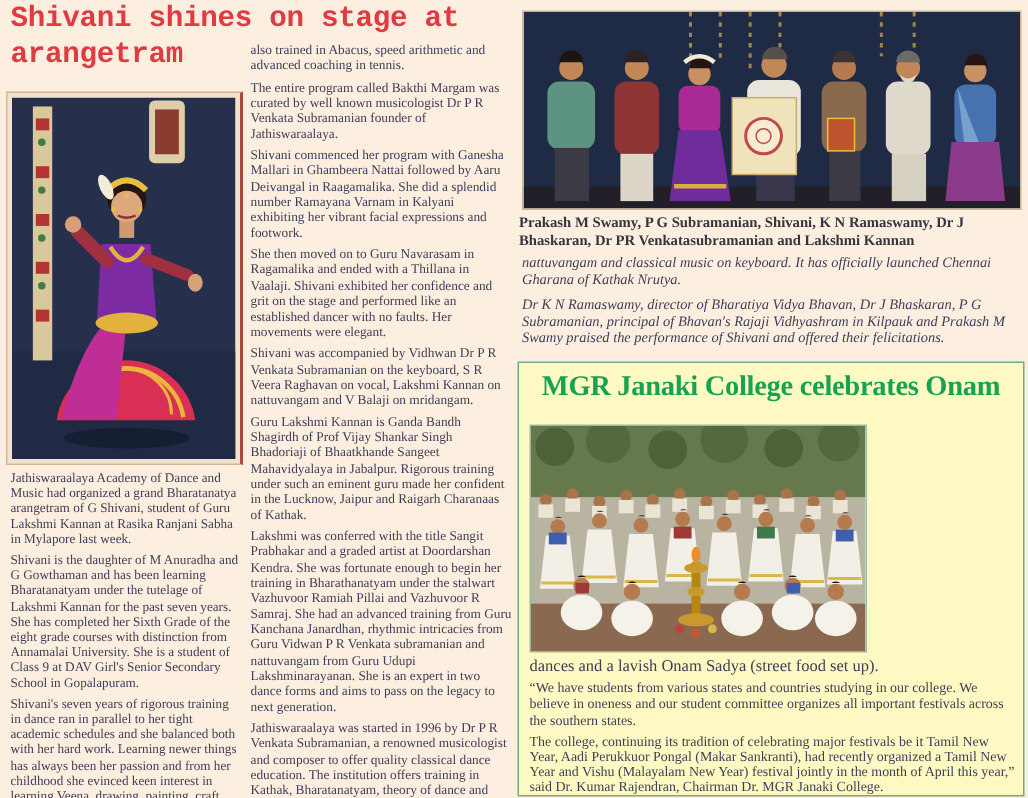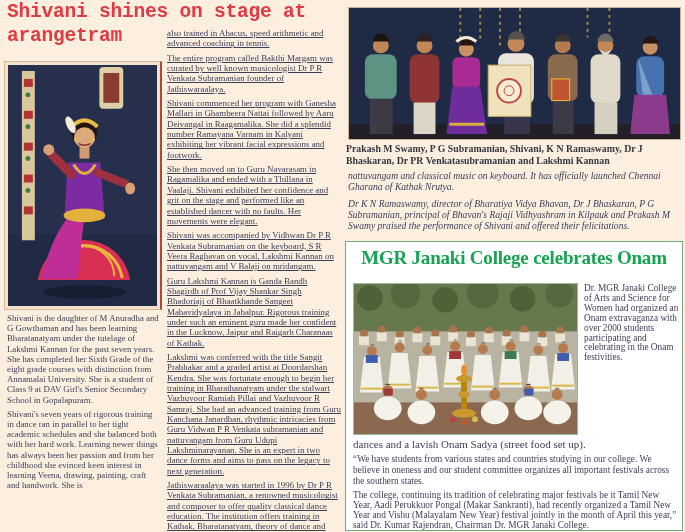--- a/index.html
+++ b/index.html
@@ -25,21 +25,21 @@
   }
   .dancer-photo svg { width:100%; height:100%; display:block; }
 
   .col p { margin-bottom:4px; }
   .left-col {
     position:absolute; left:7px; top:313px; width:154px; height:219px;
     font-size:8.8px; line-height:10.2px; overflow:hidden;
   }
   .mid-col {
     position:absolute; left:167px; top:28px; width:174px; height:504px;
-    font-size:8.9px; line-height:10.35px; overflow:hidden;text-decoration:underline;
+    font-size:8.9px; line-height:10.35px; overflow:hidden;
   }
 
   .group-photo {
     position:absolute; left:348px; top:7px; width:333px; height:133px;
     border:1px solid #c9b49a;
   }
   .group-photo svg { width:100%; height:100%; display:block; }
 
   .photo-caption {
     position:absolute; left:346px; top:143px; width:336px;
@@ -48,21 +48,21 @@
   }
 
   .right-col {
     position:absolute; left:348px; top:170px; width:334px; height:70px;
     font-size:9.6px; line-height:11.3px; overflow:hidden;font-style:italic;
   }
   .right-col p { margin-bottom:5px; }
 
   .mgr-box {
     position:absolute; left:345px; top:241px; width:338px; height:290px;
-    background:#ffffff; border:1px solid #73ab81;
+    background:#fef9c3; border:1px solid #73ab81;
   }
   .mgr-headline {
     position:absolute; left:0; top:5px; width:100%;
     text-align:center; font-size:19px; font-weight:bold; letter-spacing:-0.2px;
     color:#17a351;
   }
   .onam-photo {
     position:absolute; left:7px; top:41px; width:225px; height:152px;
     border:1px solid #9ab99f;
   }
@@ -132,20 +132,21 @@
       <path d="M64,62 Q77,49 90,62" fill="none" stroke="#e8bd44" stroke-width="4"></path>
       <ellipse cx="63" cy="60" rx="4" ry="9" fill="#f2ecd9" transform="rotate(-25 63 60)"></ellipse>
       <circle cx="77" cy="66" r="1.5" fill="#e8bd44"></circle>
       <circle cx="68" cy="75" r="1.5" fill="#e8bd44"></circle>
       <circle cx="86" cy="75" r="1.5" fill="#e8bd44"></circle>
       <path d="M71,79 Q77,82 83,79" stroke="#8c2f2f" stroke-width="1.5" fill="none"></path>
     </svg>
   </figure>
 
   <div class="col left-col">
+    <p>Jathiswaraalaya Academy of Dance and Music had organized a grand Bharatanatya arangetram of G Shivani, student of Guru Lakshmi Kannan at Rasika Ranjani Sabha in Mylapore last week.</p>
     <p>Shivani is the daughter of M Anuradha and G Gowthaman and has been learning Bharatanatyam under the tutelage of Lakshmi Kannan for the past seven years. She has completed her Sixth Grade of the eight grade courses with distinction from Annamalai University. She is a student of Class 9 at DAV Girl's Senior Secondary School in Gopalapuram.</p>
     <p>Shivani's seven years of rigorous training in dance ran in parallel to her tight academic schedules and she balanced both with her hard work. Learning newer things has always been her passion and from her childhood she evinced keen interest in learning Veena, drawing, painting, craft and handwork. She is</p>
   </div>
 
   <div class="col mid-col">
     <p>also trained in Abacus, speed arithmetic and advanced coaching in tennis.</p>
     <p>The entire program called Bakthi Margam was curated by well known musicologist Dr P R Venkata Subramanian founder of Jathiswaraalaya.</p>
     <p>Shivani commenced her program with Ganesha Mallari in Ghambeera Nattai followed by Aaru Deivangal in Raagamalika. She did a splendid number Ramayana Varnam in Kalyani exhibiting her vibrant facial expressions and footwork.</p>
     <p>She then moved on to Guru Navarasam in Ragamalika and ended with a Thillana in Vaalaji. Shivani exhibited her confidence and grit on the stage and performed like an established dancer with no faults. Her movements were elegant.</p>
     <p>Shivani was accompanied by Vidhwan Dr P R Venkata Subramanian on the keyboard, S R Veera Raghavan on vocal, Lakshmi Kannan on nattuvangam and V Balaji on mridangam.</p>
@@ -290,21 +291,20 @@
         <ellipse cx="111" cy="112" rx="6" ry="3" fill="#c9992e"></ellipse>
         <ellipse cx="111" cy="131" rx="12" ry="4.5" fill="#c9992e"></ellipse>
         <ellipse cx="111" cy="87" rx="3" ry="5.5" fill="#e89030"></ellipse>
         <circle cx="100" cy="137" r="3" fill="#c04040"></circle>
           <circle cx="122" cy="137" r="3" fill="#d8b84a"></circle>
         <circle cx="111" cy="140" r="3" fill="#c05a2e"></circle>
       </svg>
     </figure>
 
     <div class="col onam-side-col">
-      <p>Dr. MGR Janaki College of Arts and Science for Women had organized an Onam extravaganza with over 2000 students participating and celebrating in the Onam festivities.</p>
     </div>
 
     <p class="onam-below-photo">dances and a lavish Onam Sadya (street food set up).</p>
     <p class="onam-quote">“We have students from various states and countries studying in our college. We believe in oneness and our student committee organizes all important festivals across the southern states.</p>
     <p class="onam-final">The college, continuing its tradition of celebrating major festivals be it Tamil New Year, Aadi Perukkuor Pongal (Makar Sankranti), had recently organized a Tamil New Year and Vishu (Malayalam New Year) festival jointly in the month of April this year,” said Dr. Kumar Rajendran, Chairman Dr. MGR Janaki College.</p>
   </section>
 
 </div>
 
 </body></html>

